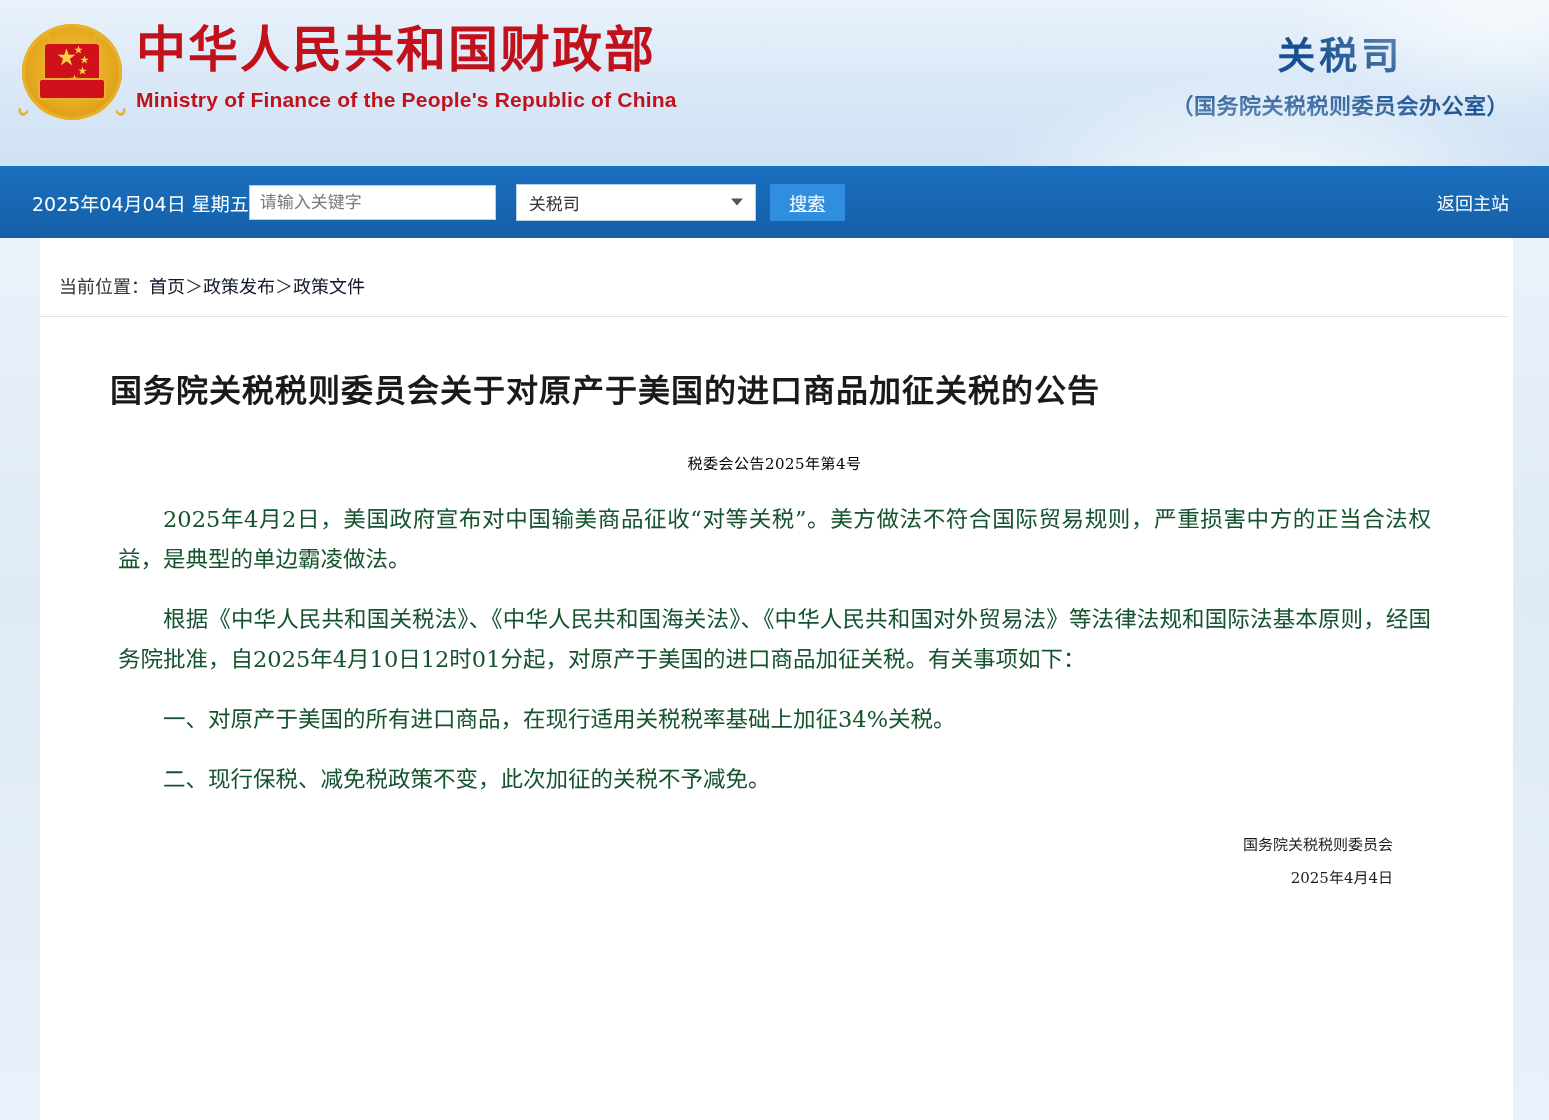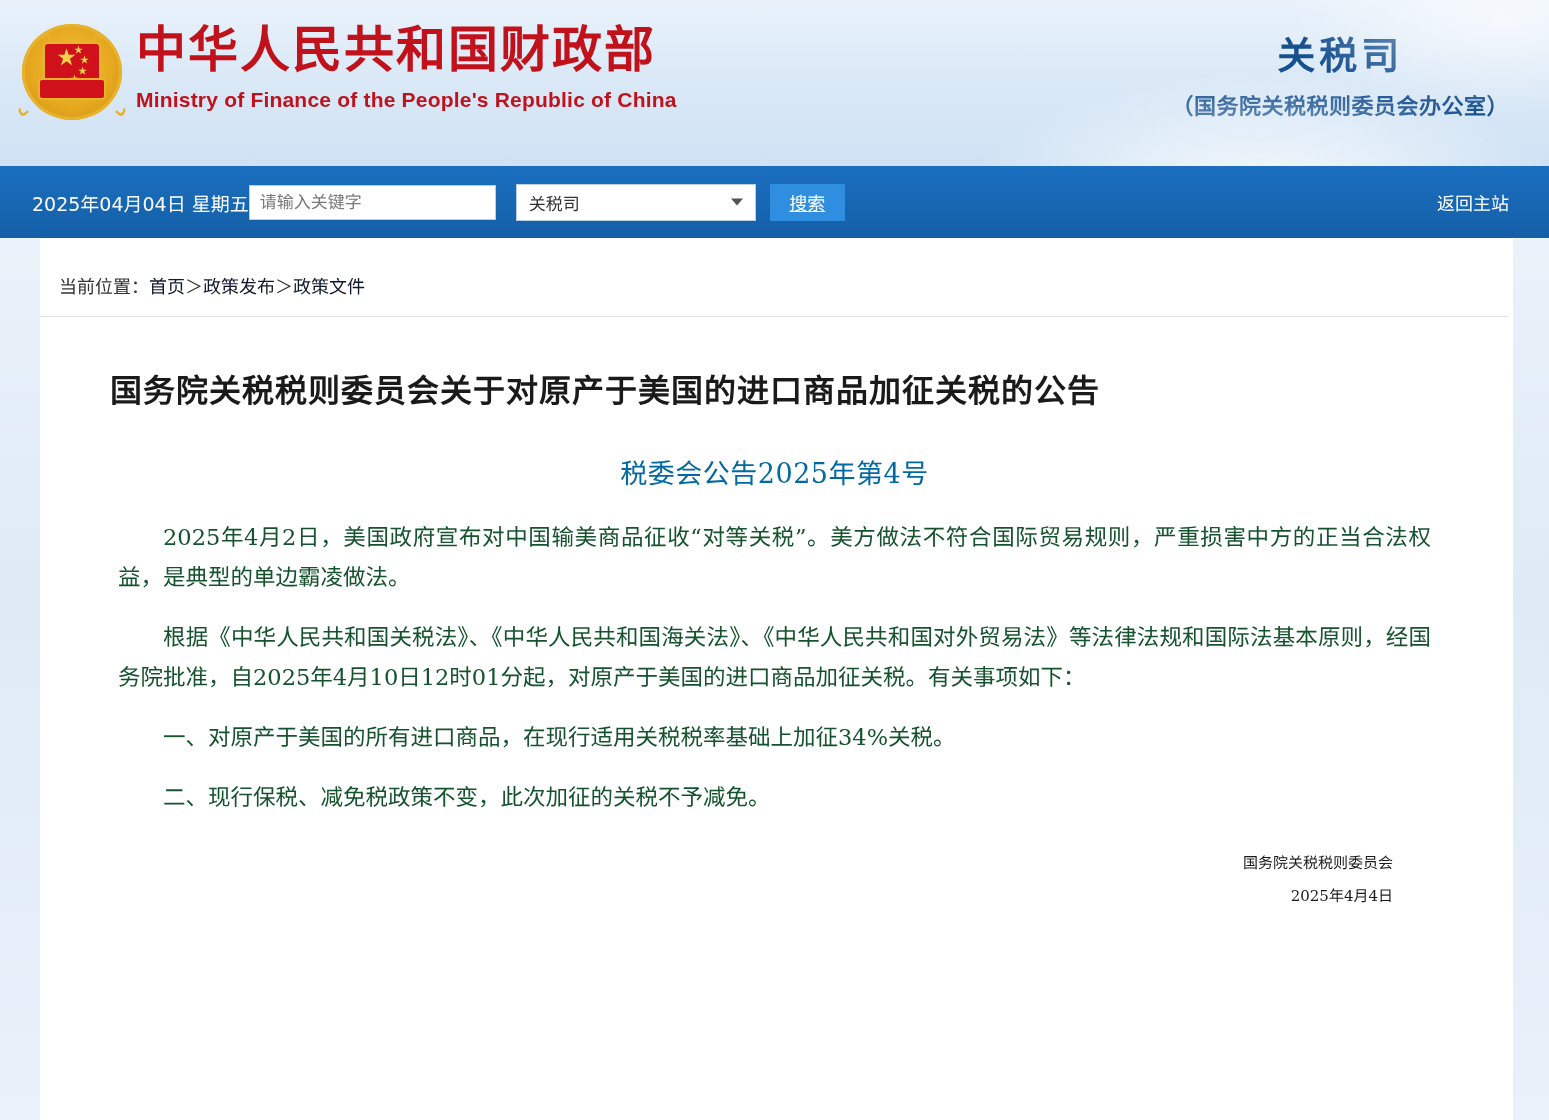--- a/index.html
+++ b/index.html
@@ -253,22 +253,22 @@
     font-size: 32px;
     font-weight: bold;
     color: #1a1a1a;
     line-height: 1.4;
     letter-spacing: 1px;
   }
   .doc-number {
     margin-top: 38px;
     text-align: center;
     font-family: "DejaVu Serif", "Liberation Serif", serif;
-    font-size: 27px;
-    color: #0369a1;
+    font-size: 15px;
+    color: #000000;
     letter-spacing: 0.5px;
   }
   .doc-body {
     margin: 26px 78px 0 78px;
     font-family: "DejaVu Serif", "Liberation Serif", serif;
     font-size: 22.5px;
     line-height: 1.78;
     color: #14532d;
     text-align: justify;
   }

